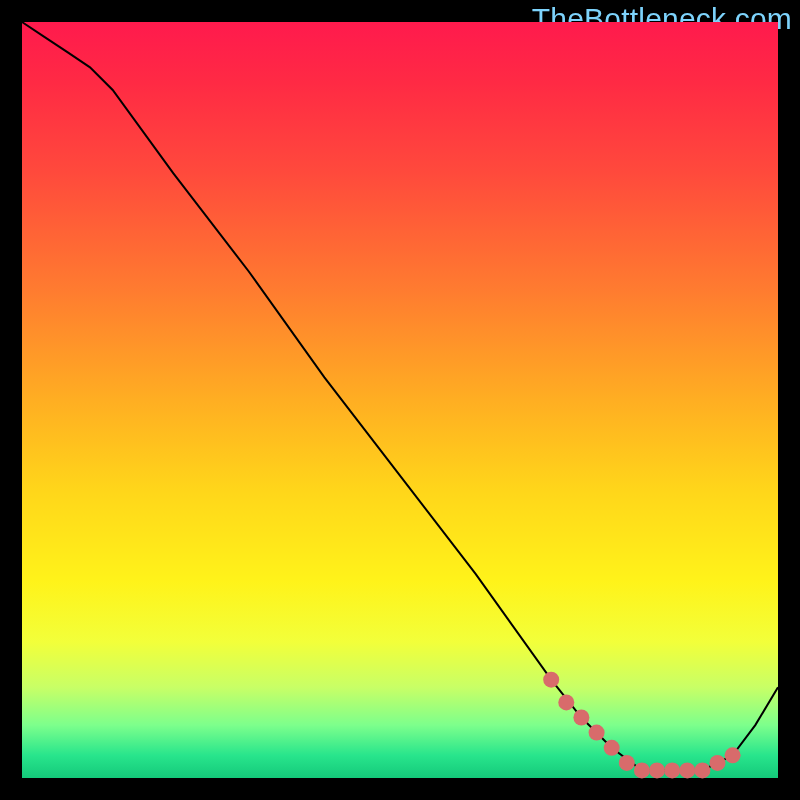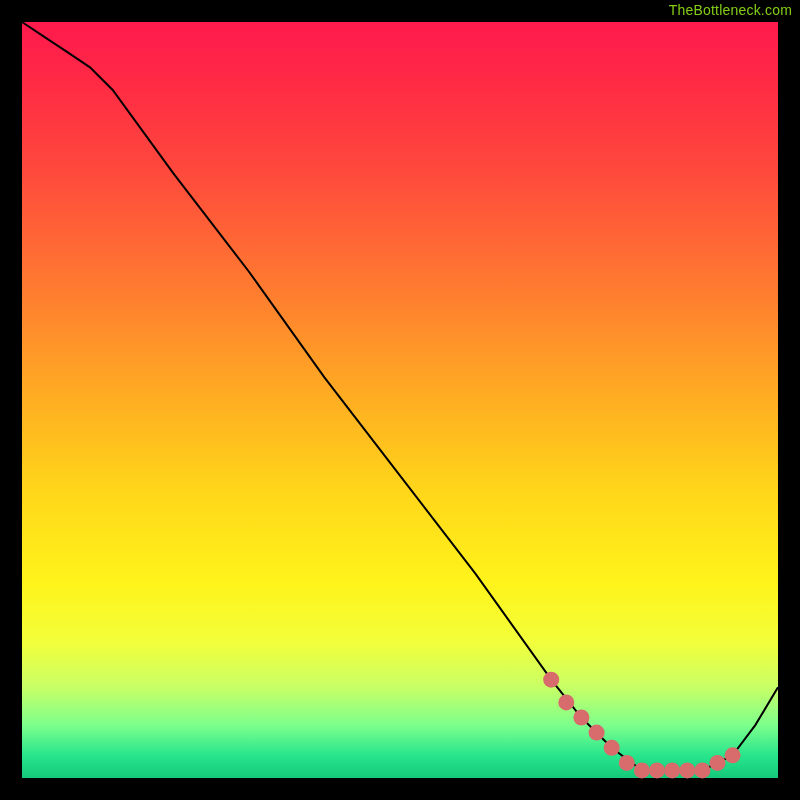--- a/index.html
+++ b/index.html
@@ -36,22 +36,22 @@
       #c8ff66 88%,
       #7dff8c 93%,
       #28e58c 97%,
       #14c97a 100%
     );
   }
   .watermark {
     position: absolute;
     top: 2px;
     right: 8px;
-    color: #84cc16;
-    font-size: 14px;
+    color: #7dd3fc;
+    font-size: 30px;
     letter-spacing: 0.2px;
     user-select: none;
   }
   svg.curve {
     position: absolute;
     left: 0;
     top: 0;
     width: 756px;
     height: 756px;
     overflow: visible;

